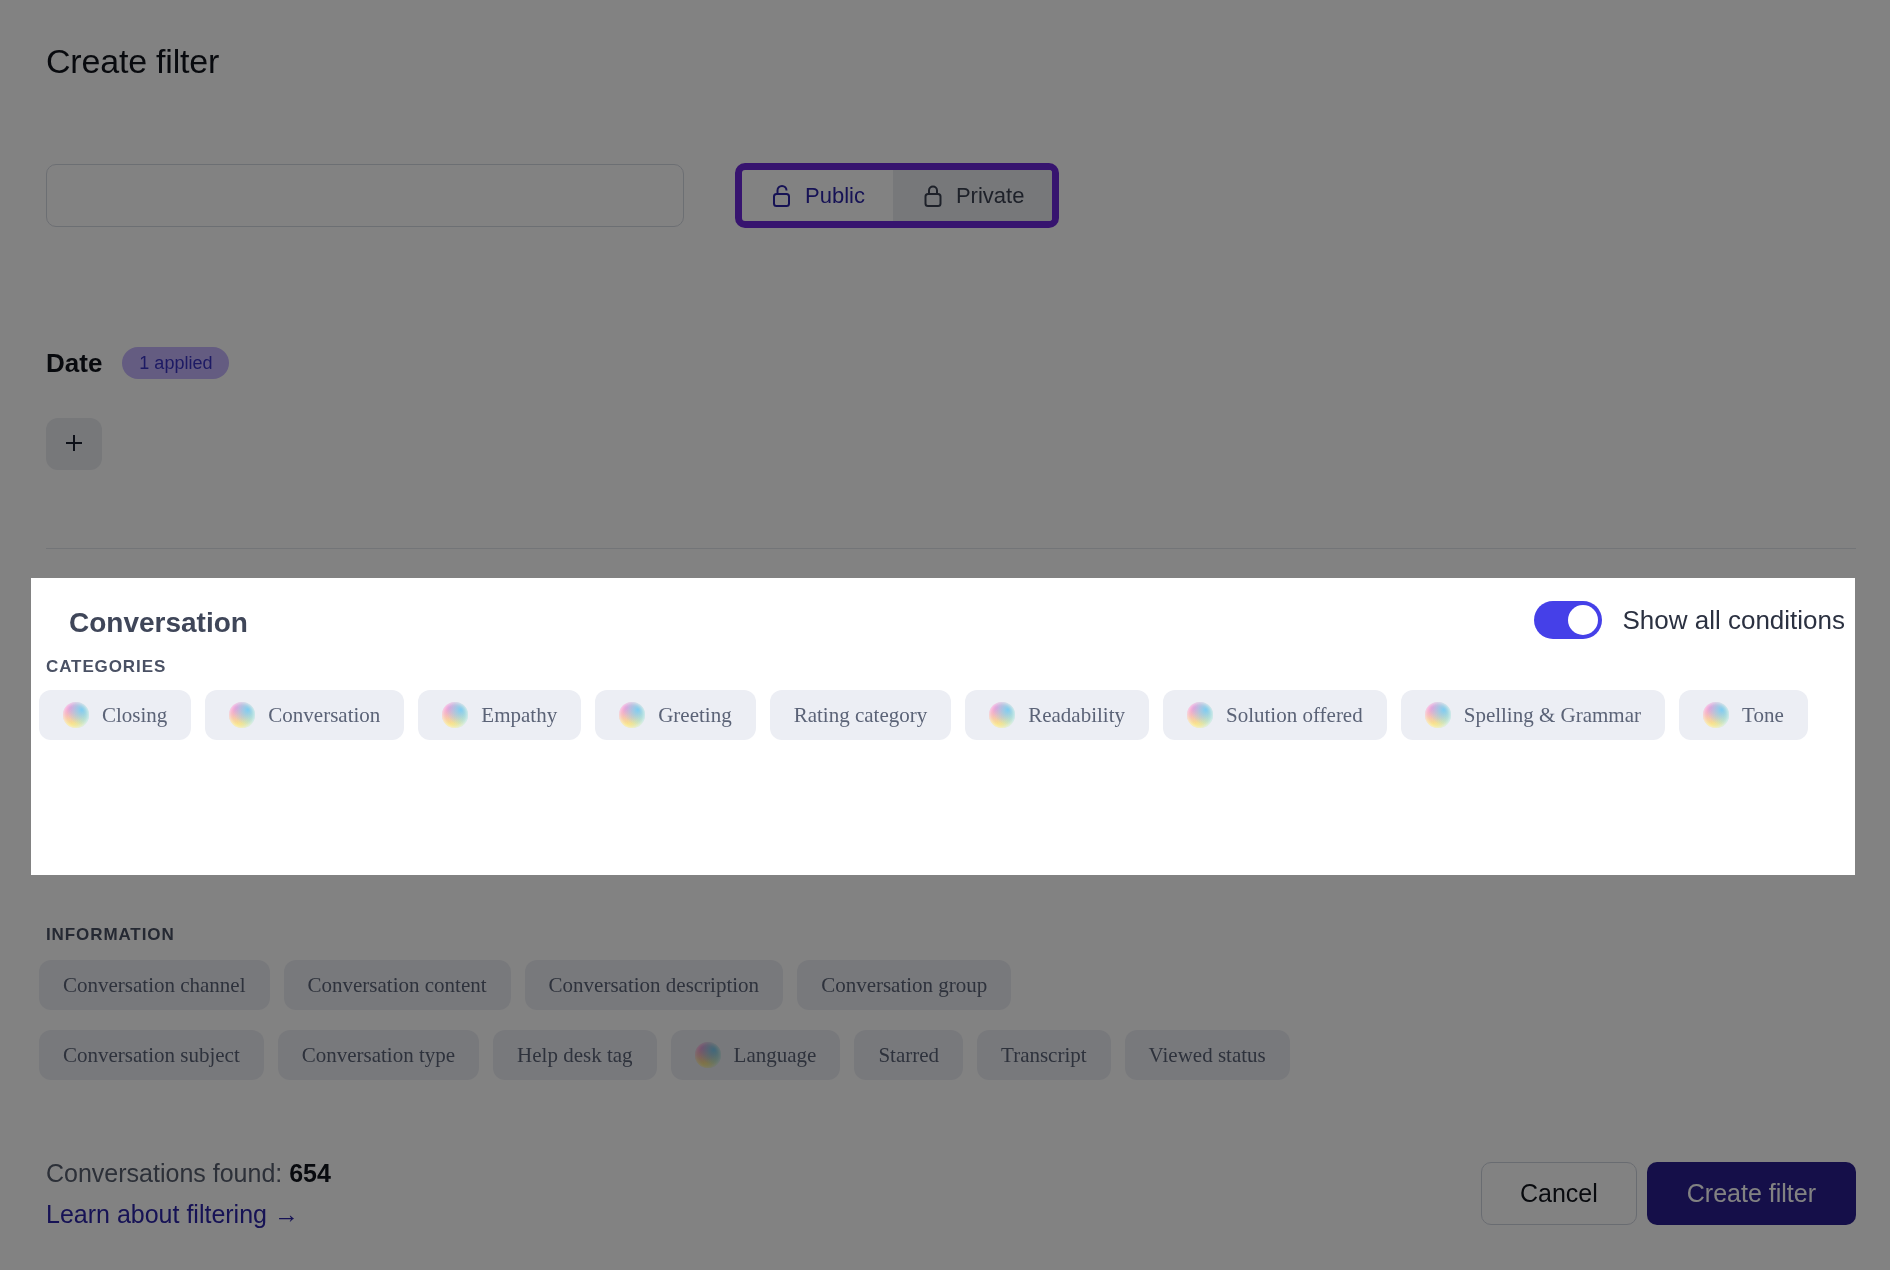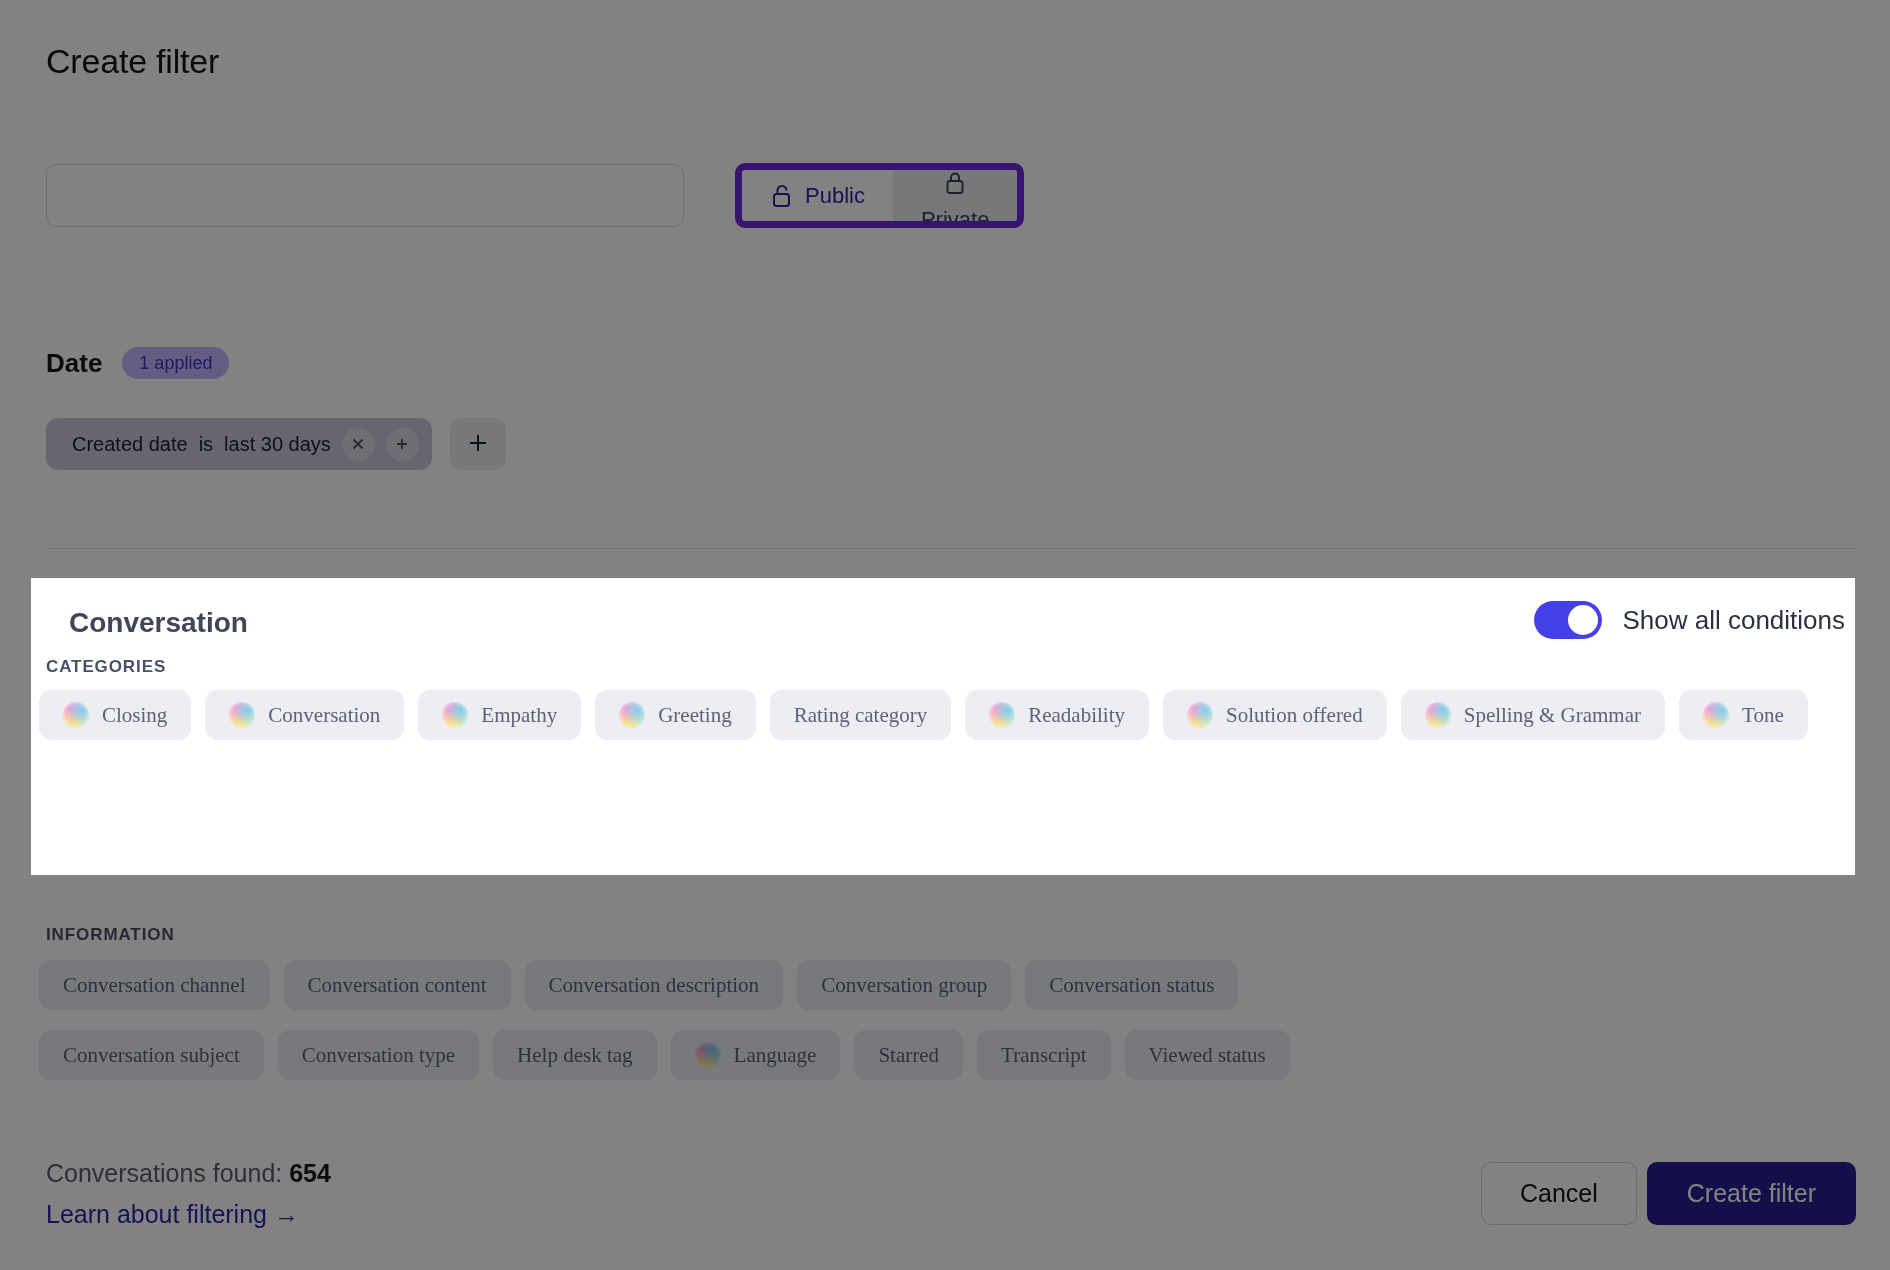--- a/index.html
+++ b/index.html
@@ -82,21 +82,21 @@
     padding: 0 28px;
     height: 100%;
     border: none;
     background: transparent;
     font-family: "Liberation Sans", sans-serif;
     font-size: 22px;
     color: #3b4252;
     cursor: pointer;
   }
   .vis-btn.active { color: #2c25a8; }
-  .vis-btn.inactive { background: #e9ebf0; color: #3b4252; flex-direction: column; }
+  .vis-btn.inactive { background: #e9ebf0; color: #3b4252; }
   .vis-btn svg { display: block; }
 
   
   .date-head {
     position: absolute;
     left: 46px;
     top: 347px;
     display: flex;
     align-items: center;
     gap: 20px;
@@ -341,35 +341,20 @@
       <span>Private</span>
     </button>
   </div>
 
   <div class="date-head">
     <span class="date-label">Date</span>
     <span class="applied-badge">1 applied</span>
   </div>
 
   <div class="date-row">
-    <div class="filter-chip">
-      <span>Created date</span>
-      <span class="chip-op">is</span>
-      <span>last 30 days</span>
-      <button class="chip-btn">
-        <svg width="16" height="16" viewBox="0 0 16 16" stroke="currentColor" stroke-width="1.8" fill="none">
-          <path d="M3.5 3.5l9 9M12.5 3.5l-9 9"></path>
-        </svg>
-      </button>
-      <button class="chip-btn">
-        <svg width="16" height="16" viewBox="0 0 16 16" stroke="currentColor" stroke-width="1.8" fill="none">
-          <path d="M8 3v10M3 8h10"></path>
-        </svg>
-      </button>
-    </div>
     <button class="add-cond-btn">
       <span>
         <svg width="24" height="24" viewBox="0 0 24 24" stroke="currentColor" stroke-width="2" fill="none">
           <path d="M12 4v16M4 12h16"></path>
         </svg>
       </span>
     </button>
   </div>
 
   <div class="divider"></div>
@@ -381,23 +366,20 @@
       </button>
       <button class="opt-chip">
         <span>Conversation content</span>
       </button>
       <button class="opt-chip">
         <span>Conversation description</span>
       </button>
       <button class="opt-chip">
         <span>Conversation group</span>
       </button>
-      <button class="opt-chip">
-        <span>Conversation status</span>
-      </button>
     </div>
   <div id="info-row-2">
       <button class="opt-chip">
         <span>Conversation subject</span>
       </button>
       <button class="opt-chip">
         <span>Conversation type</span>
       </button>
       <button class="opt-chip">
         <span>Help desk tag</span>

